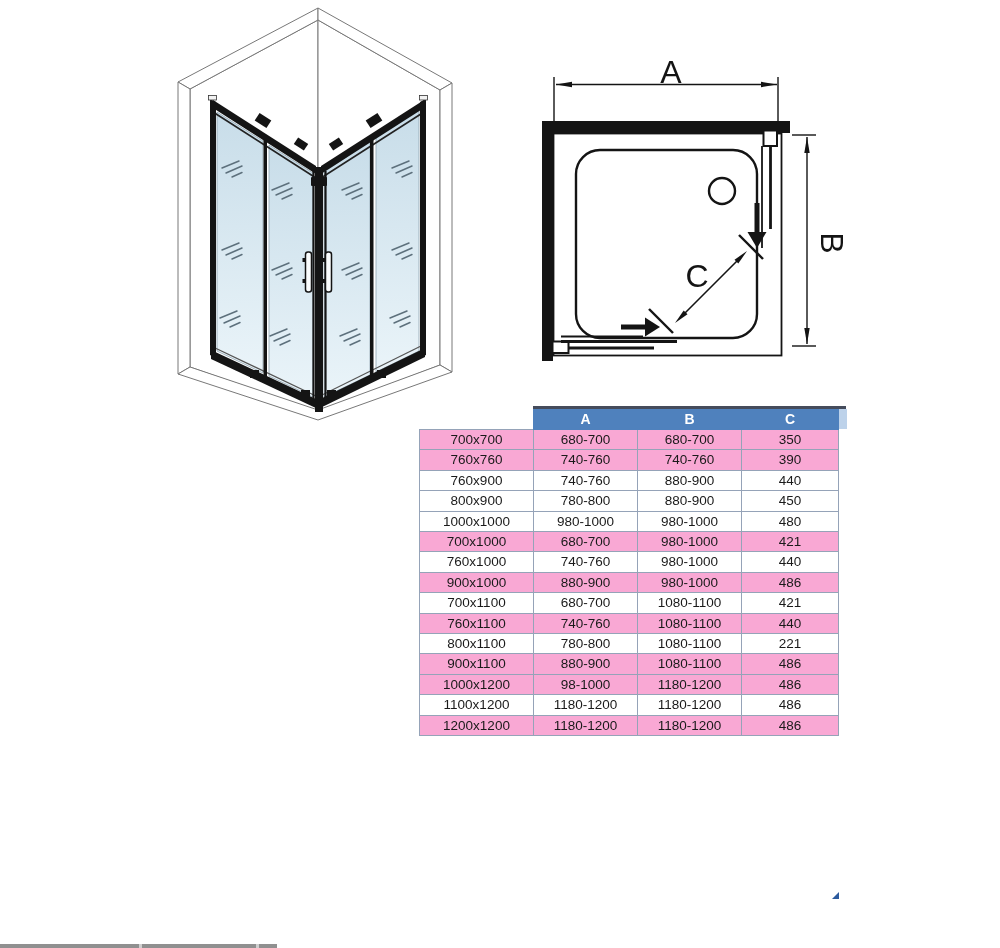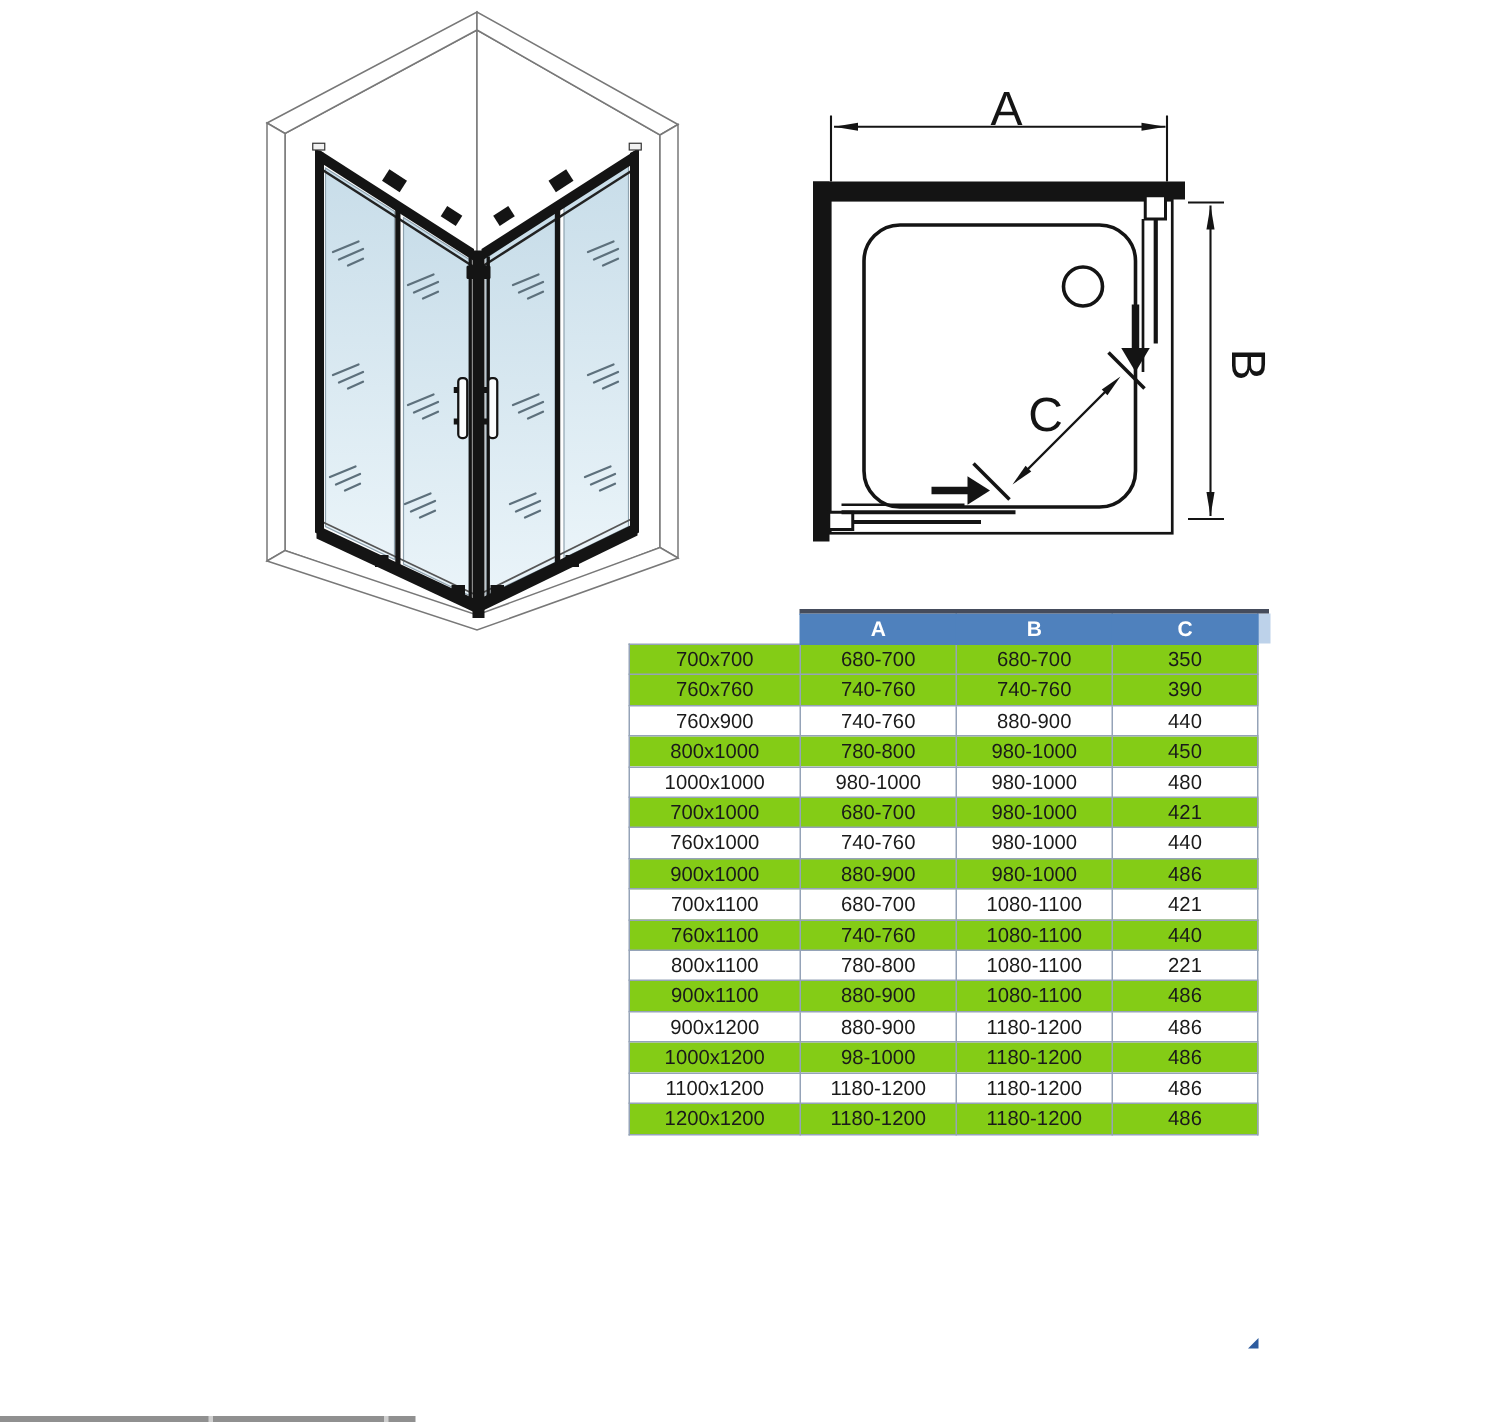--- a/index.html
+++ b/index.html
@@ -10,21 +10,21 @@
   
   .drawing{position:absolute;left:0;top:0;z-index:1;}
 
   
   .navy-top-line{position:absolute;left:533px;top:406px;width:313px;height:3px;background:#454c5c;z-index:3;}
   .header-fragment{position:absolute;left:839px;top:409px;width:8px;height:20px;background:#bdd2ea;z-index:2;}
   table.dims{position:absolute;left:419px;top:409px;border-collapse:collapse;table-layout:fixed;z-index:2;
              font-size:13.5px;color:#1a1a1a;}
   table.dims td{border:1px solid #95a3b8;height:19.4px;line-height:19.4px;text-align:center;
                 padding:0;background:#fff;white-space:nowrap;}
-  table.dims tr.stripe td{background:#84cc16;}
+  table.dims tr.stripe td{background:#f9a8d4;}
   table.dims th{padding:0;height:19px;line-height:19px;text-align:center;}
   th.blank{background:#fff;border:none;}
   th.hdr{background:#4f81bd;color:#fff;font-weight:bold;font-size:14px;
          border:1px solid #4f81bd;border-left:1px solid #8fb0d8;}
   th.hdr.first{border-left:1px solid #4f81bd;}
   .fill-handle{position:absolute;left:832px;top:892px;width:0;height:0;z-index:3;
                border-left:7px solid transparent;border-bottom:7px solid #2d5b9e;}
 
   
   .scroll-strip{position:absolute;left:0;top:944px;width:277px;height:4px;background:#909090;z-index:2;}
@@ -218,24 +218,24 @@
       <td>740-760</td>
       <td>740-760</td>
       <td>390</td>
     </tr>
         <tr>
       <td>760x900</td>
       <td>740-760</td>
       <td>880-900</td>
       <td>440</td>
     </tr>
-        <tr class="stripe">
-      <td>800x1000</td>
+        <tr>
+      <td>800x900</td>
       <td>780-800</td>
-      <td>980-1000</td>
+      <td>880-900</td>
       <td>450</td>
     </tr>
         <tr>
       <td>1000x1000</td>
       <td>980-1000</td>
       <td>980-1000</td>
       <td>480</td>
     </tr>
         <tr class="stripe">
       <td>700x1000</td>
@@ -272,26 +272,20 @@
       <td>780-800</td>
       <td>1080-1100</td>
       <td>221</td>
     </tr>
         <tr class="stripe">
       <td>900x1100</td>
       <td>880-900</td>
       <td>1080-1100</td>
       <td>486</td>
     </tr>
-        <tr>
-      <td>900x1200</td>
-      <td>880-900</td>
-      <td>1180-1200</td>
-      <td>486</td>
-    </tr>
         <tr class="stripe">
       <td>1000x1200</td>
       <td>98-1000</td>
       <td>1180-1200</td>
       <td>486</td>
     </tr>
         <tr>
       <td>1100x1200</td>
       <td>1180-1200</td>
       <td>1180-1200</td>

